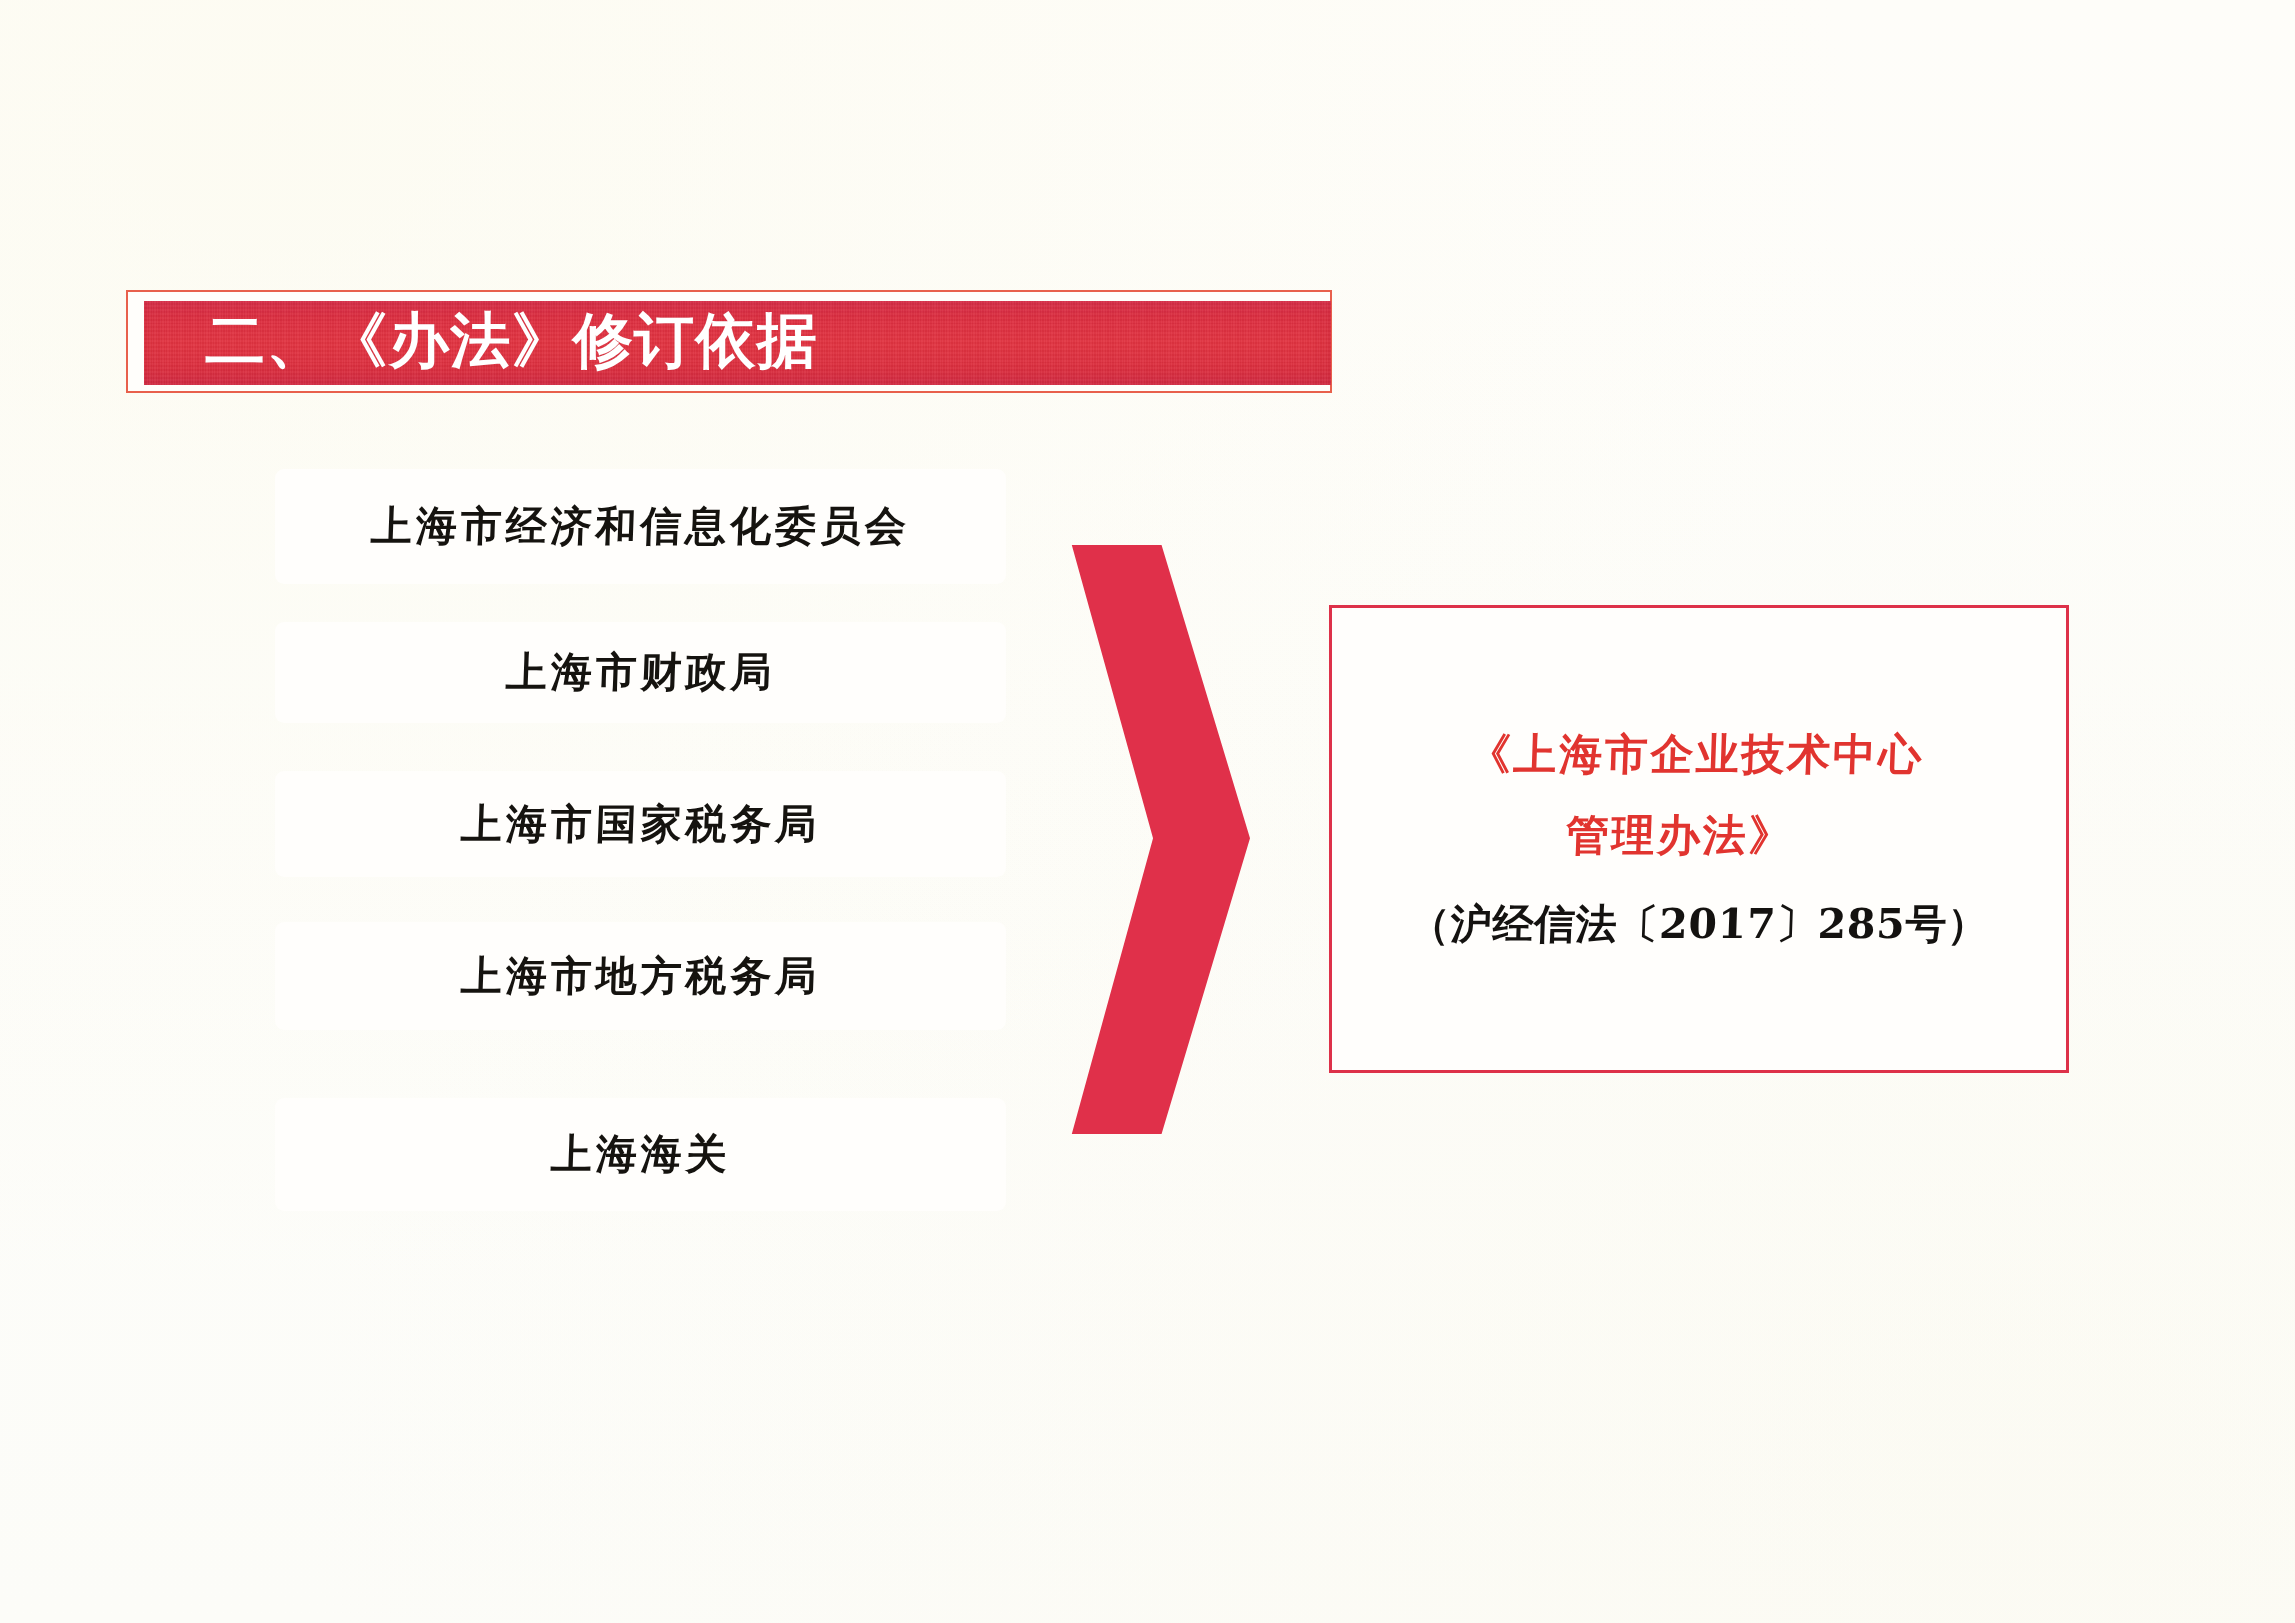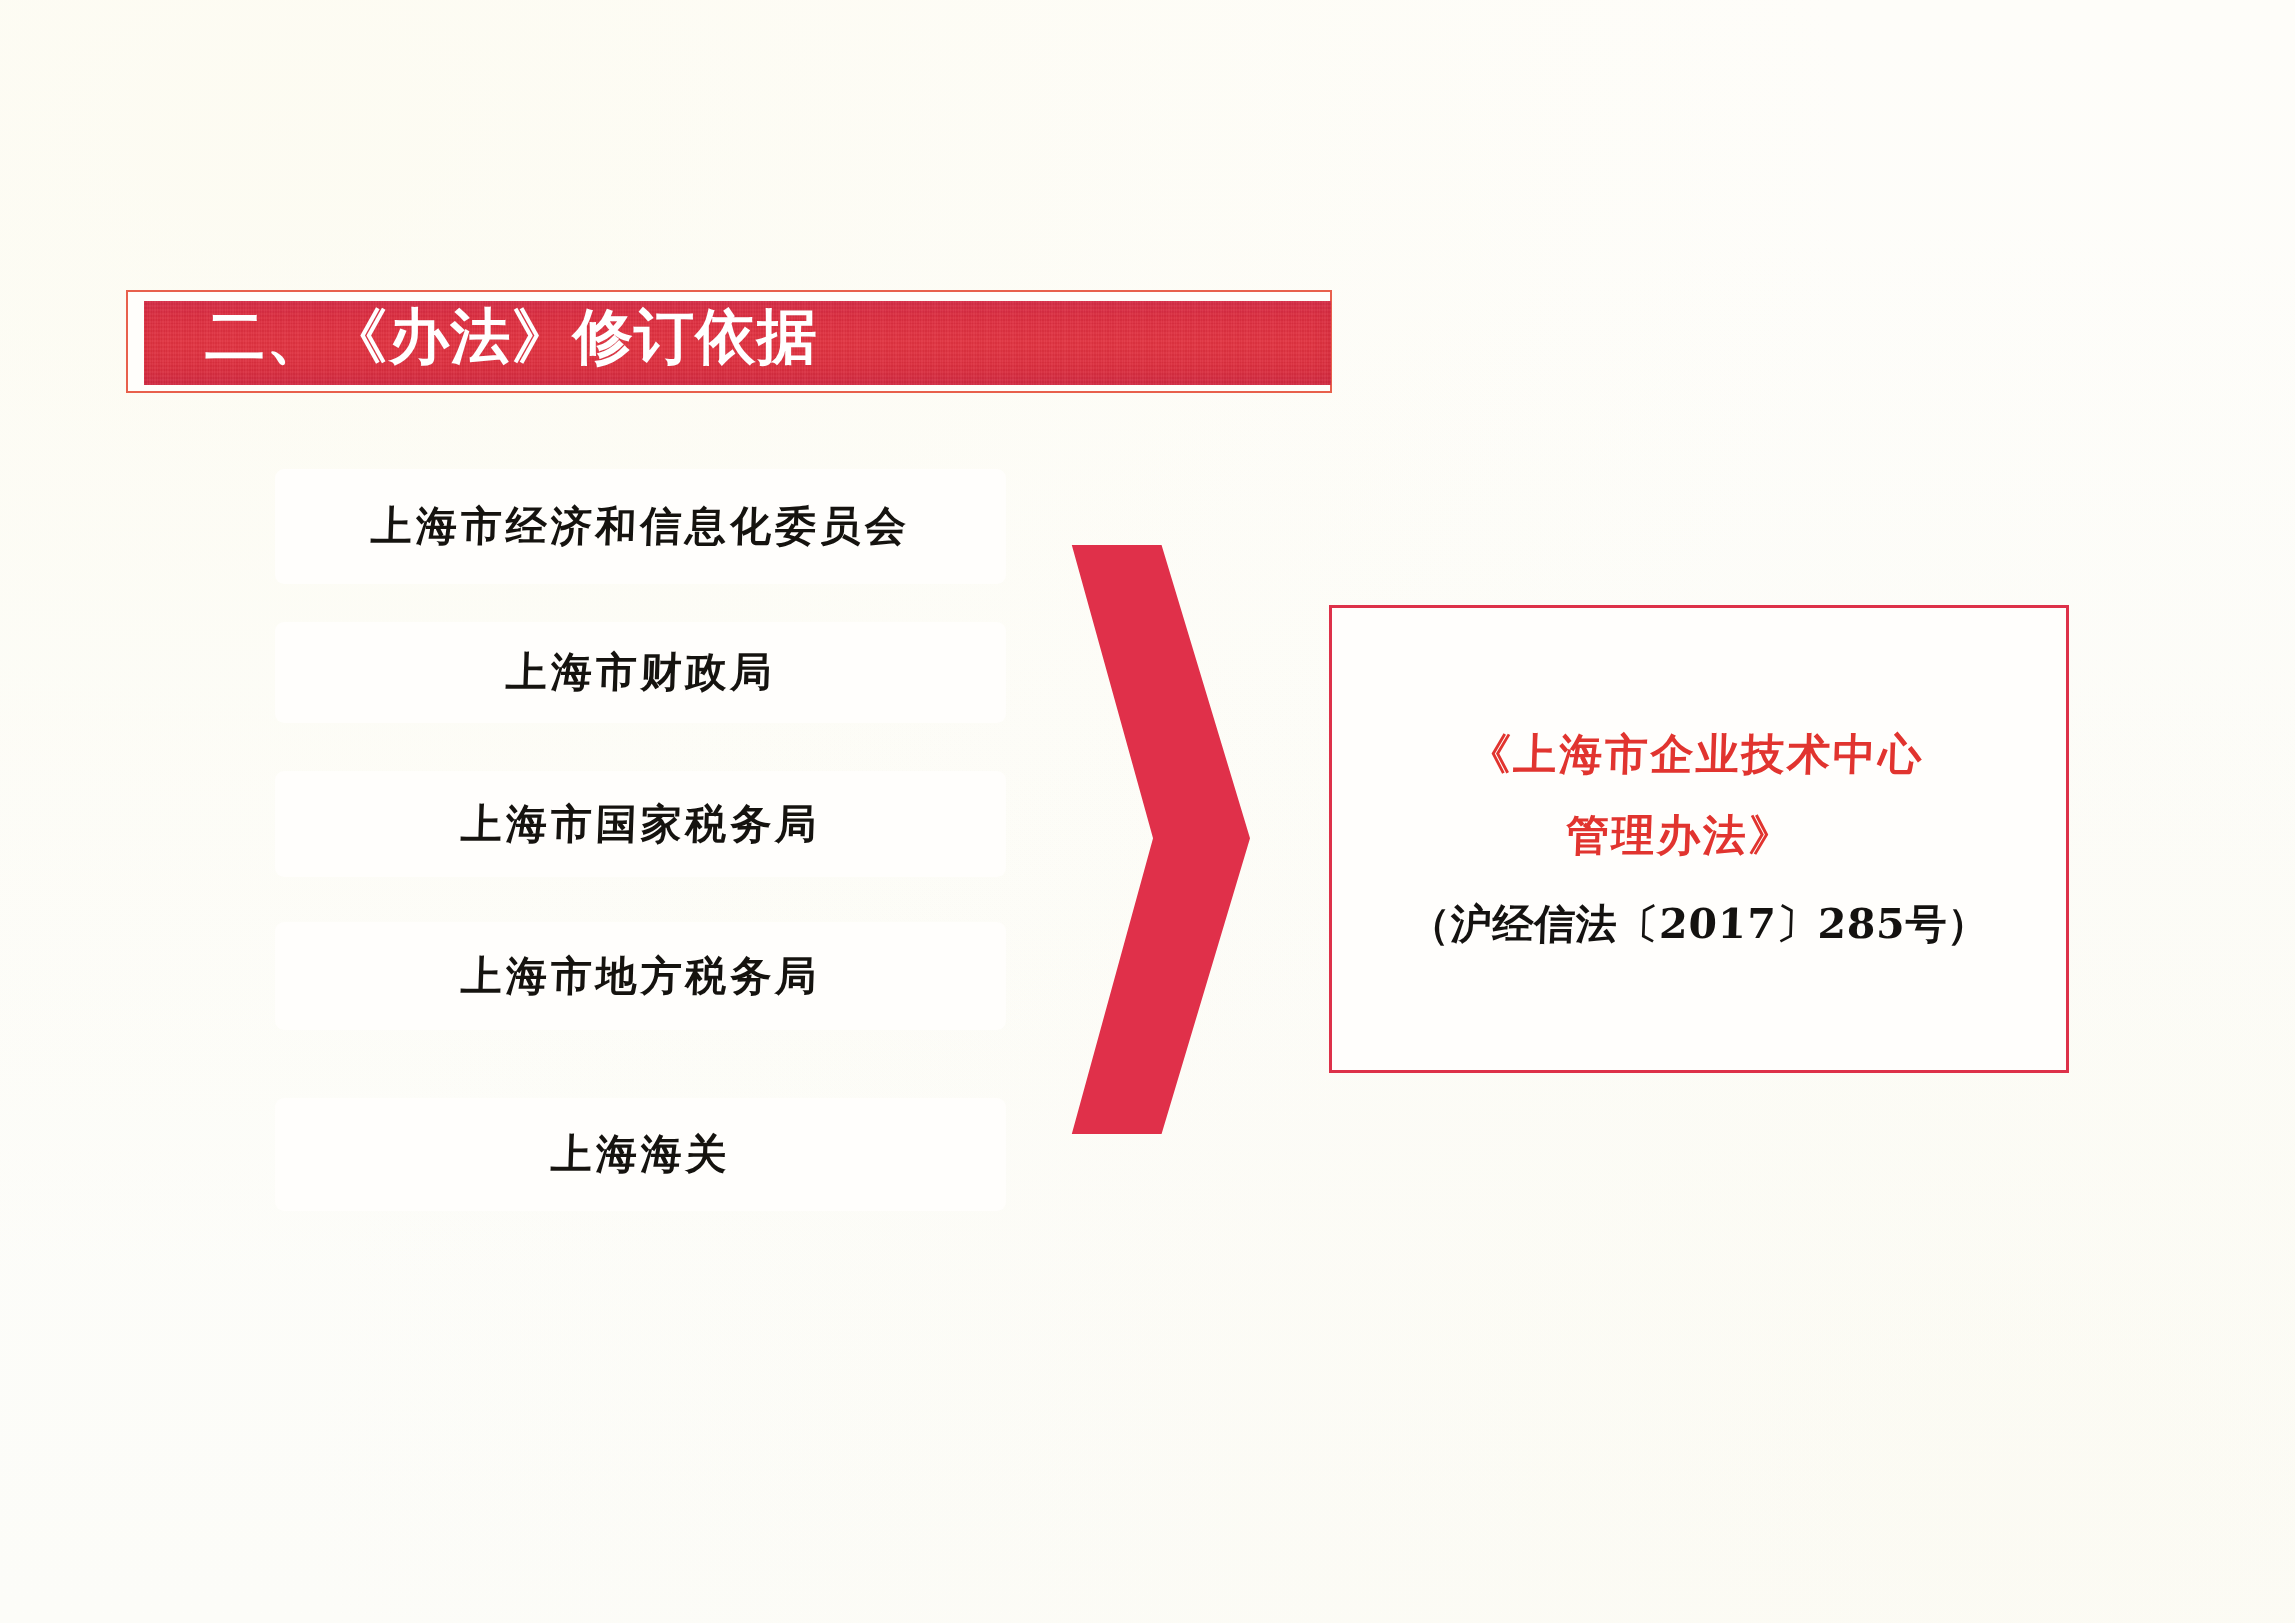--- a/index.html
+++ b/index.html
@@ -55,21 +55,21 @@
       repeating-linear-gradient(90deg, rgba(255,255,255,0.035) 0 1.3px, rgba(0,0,0,0.02) 1.3px 2.6px),
       repeating-linear-gradient(0deg, rgba(255,255,255,0.03) 0 2px, rgba(0,0,0,0.018) 2px 3.9px);
     pointer-events: none;
   }
   #banner-title {
     position: absolute;
     left: 77px;
     top: 50%;
     transform: translateY(-52%);
     color: #ffffff;
-    font-family: Liberation Mono, monospace;
+    font-family: Liberation Sans, sans-serif;
     font-size: 60px;
     font-weight: bold;
     letter-spacing: 1.3px;
     line-height: 1;
     white-space: nowrap;
     text-shadow: 0 0.7px 0 rgba(120,10,25,0.25);
     z-index: 3;
   }
 
   

